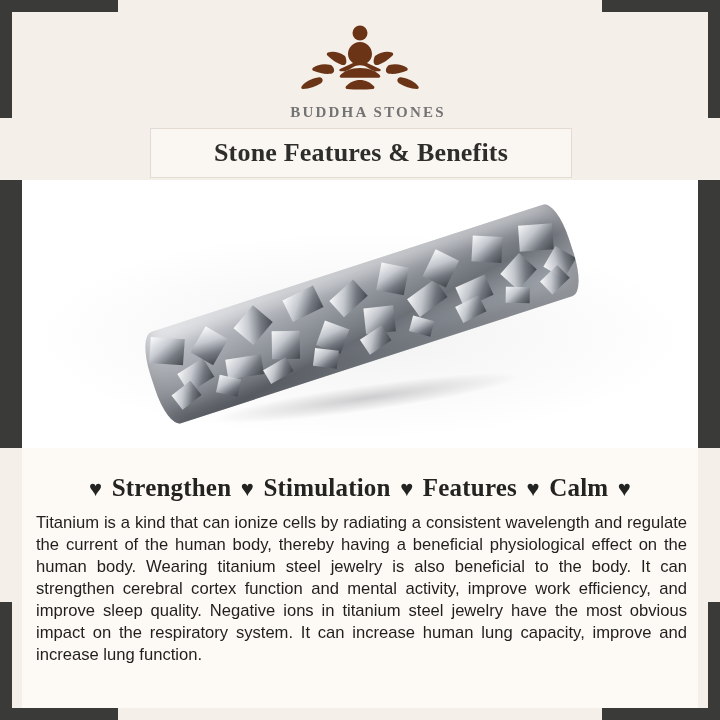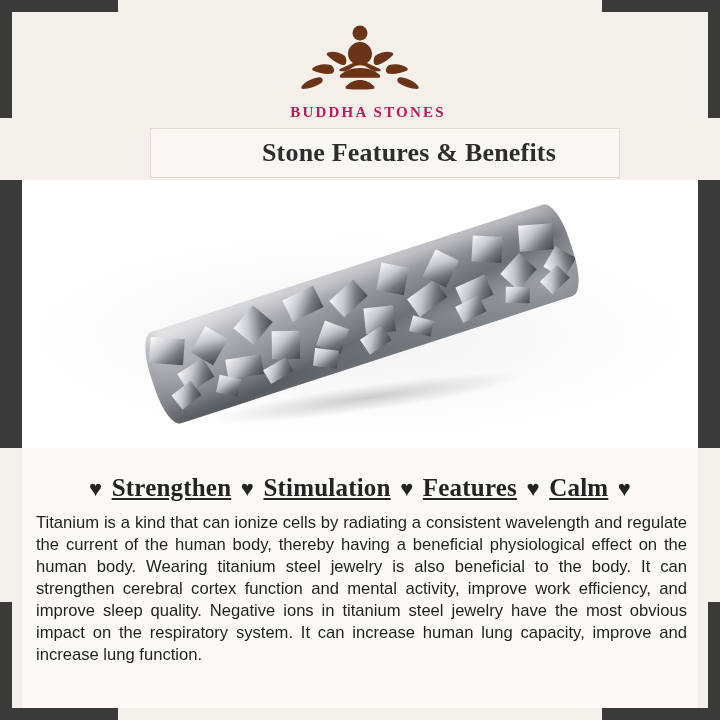--- a/index.html
+++ b/index.html
@@ -64,36 +64,35 @@
   }
   .logo-mark {
     display: block;
     margin: 0 auto;
   }
   .logo-text {
     margin-top: 2px;
     font-size: 15px;
     letter-spacing: 2.2px;
     font-weight: bold;
-    color: #be185d;
+    color: #737373;
     font-family: "Liberation Serif", serif;
     margin-left: 16px;
   }
   .title-bar {
     position: absolute;
     left: 150px;
     top: 128px;
     width: 420px;
     height: 48px;
     background: #faf7f3;
     border: 1px solid #e3dbd1;
     display: flex;
     align-items: center;
     justify-content: center;
-    padding-left: 48px;
   }
   .title-bar .title-text {
     font-family: "Liberation Serif", serif;
     font-size: 26px;
     font-weight: bold;
     color: #2d2d2b;
     letter-spacing: 0.2px;
   }
 
   
@@ -178,21 +177,21 @@
     font-size: 25px;
     font-weight: bold;
     color: #232321;
     letter-spacing: 0.2px;
   }
   .benefits .heart {
     color: #232321;
     font-size: 22px;
     padding: 0 2px;
   }
-  .benefits .kw { padding: 0 1px; text-decoration: underline; }
+  .benefits .kw { padding: 0 1px; }
   .paragraph {
     margin: 0 11px 0 14px;
     font-family: "Liberation Sans", sans-serif;
     font-size: 16.6px;
     line-height: 1.33;
     color: #1f1f1e;
     text-align: justify;
   }
 
   

